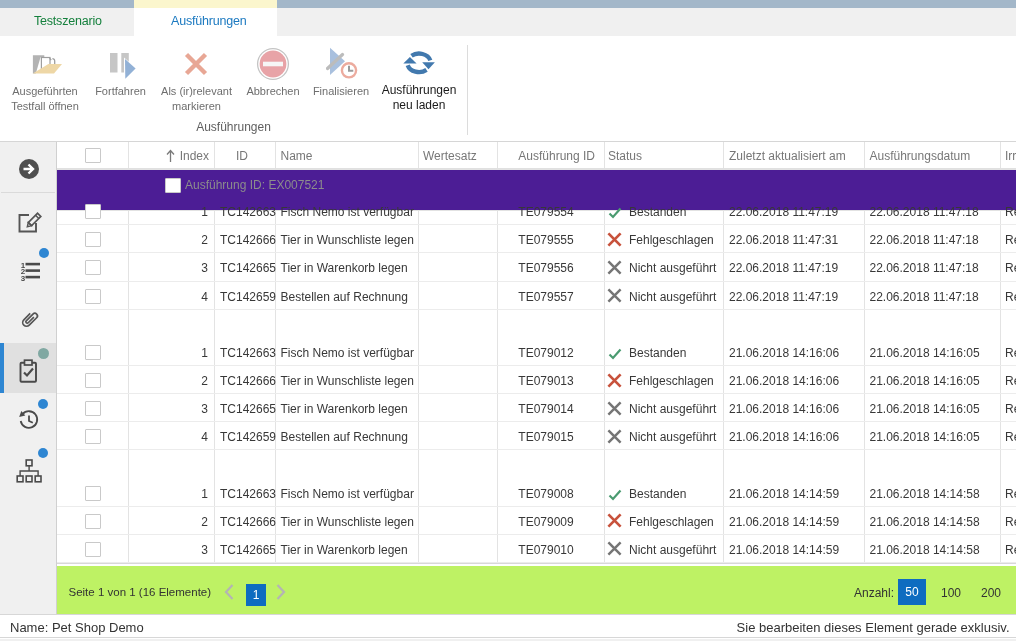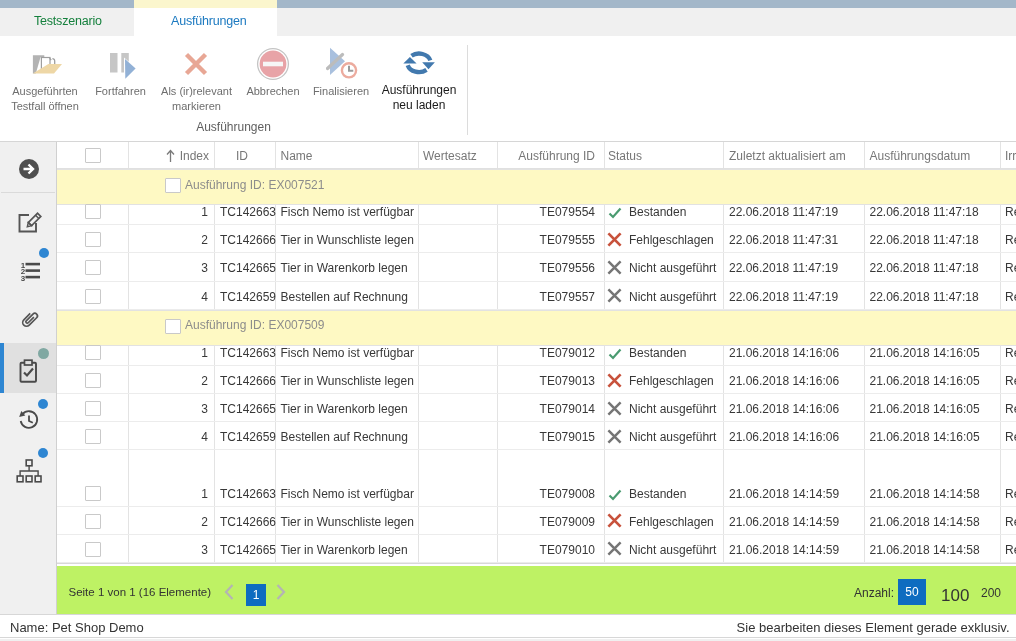--- a/index.html
+++ b/index.html
@@ -18,29 +18,29 @@
 #sidebar{position:absolute;left:0;top:142px;width:57px;height:472px;background:#f0f0f0;border-right:1px solid #d0d0d0}
 #sbsep{position:absolute;left:1px;top:50px;width:54px;height:1px;background:#dadada}
 #sbsel{position:absolute;left:0;top:201px;width:56px;height:50px;background:#e0e0e0;border-left:4px solid #2e86d2}
 .dot{position:absolute;width:10px;height:10px;border-radius:50%;background:#2e86d2}
 
 #tbl{position:absolute;left:57px;top:142px;width:959px;height:424px;background:#fff}
 .vlines{position:absolute;left:0;top:0;width:959px;height:421px}
 .vl{position:absolute;top:0;width:1px;height:421px;background:#e3e3e3}
 #thead{position:absolute;left:0;top:0;width:959px;height:27px;border-bottom:1px solid #e0e0e0;background:transparent}
 .h{position:absolute;top:7px;font-size:12px;color:#777;white-space:nowrap}
-.grow{position:absolute;left:0;width:959px;height:36px;background:#fef9c3;border-top:1px solid #e2e2e2;border-bottom:1px solid #e2e2e2}
+.grow{position:absolute;left:0;width:959px;height:42px;background:#4c1d95;border-top:1px solid #e2e2e2;border-bottom:1px solid #e2e2e2}
 .gt{position:absolute;left:128px;top:7.5px;font-size:12px;color:#8c8c8c}
 .drow{position:absolute;left:0;width:959px;height:28.2px;border-bottom:1px solid #ececec}
 .c{position:absolute;top:8px;font-size:12px;color:#383838;white-space:nowrap}
 .cb{position:absolute;width:16px;height:15px;background:#fff;border:1px solid #c9c9c9;border-radius:1px}
 .ridx{left:71px;width:80px;text-align:right}
 .cid{left:163px}
 .cname{left:223.5px}
-.cte{left:440px;width:98px;text-align:right}
+.cte{left:440px;width:98px;text-align:center}
 .cst{left:572px}
 .cd1{left:672px}
 .cd2{left:812.5px}
 .cr{left:948px}
 
 #pager{position:absolute;left:57px;top:566px;width:959px;height:48px;background:#bef264}
 
 #status{position:absolute;left:0;top:614px;width:1016px;height:24px;background:#fff;border-top:1px solid #d7d7d7;border-bottom:1px solid #d7d7d7}
 #below{position:absolute;left:0;top:639px;width:1016px;height:2px;background:#f0f0f0}
 .st{position:absolute;top:5px;font-size:13px;color:#333}
@@ -241,24 +241,20 @@
         <span class="c cname">Bestellen auf Rechnung</span>
         <span class="c cte">TE079557</span>
         <svg width="15" height="15" viewBox="0 0 15 15" style="position:absolute;left:550px;top:6.5px">
           <path d="M1.4 1.4 L13.6 13.6 M13.6 1.4 L1.4 13.6" fill="none" stroke="#757575" stroke-width="2.5"></path>
         </svg>
         <span class="c cst">Nicht ausgeführt</span>
         <span class="c cd1">22.06.2018 11:47:19</span>
         <span class="c cd2">22.06.2018 11:47:18</span>
         <span class="c cr">Relevant</span>
       </div>
-<div class="grow" style="top:167.7px">
-        <span class="cb" style="left:108px;top:8px"></span>
-        <span class="gt">Ausführung ID: EX007509</span>
-      </div>
 <div class="drow" style="top:195.9px">
         <span class="cb" style="left:28px;top:7px"></span>
         <span class="c ridx">1</span>
         <span class="c cid">TC142663</span>
         <span class="c cname">Fisch Nemo ist verfügbar</span>
         <span class="c cte">TE079012</span>
         <svg width="14" height="12" viewBox="0 0 14 12" style="position:absolute;left:551px;top:10px">
           <path d="M1.5 6.5 L5 10 L12.5 1.5" fill="none" stroke="#4a9b70" stroke-width="2.2"></path>
         </svg>
         <span class="c cst">Bestanden</span>
@@ -358,21 +354,21 @@
   <span style="position:absolute;left:11.5px;top:19.5px;font-size:11.5px;color:#333">Seite 1 von 1 (16 Elemente)</span>
   <svg width="12" height="18" viewBox="0 0 12 18" style="position:absolute;left:166px;top:17px">
         <path d="M9.5 2 L3 9 L9.5 16" fill="none" stroke="#b4b4b4" stroke-width="2.2"></path>
       </svg>
   <div style="position:absolute;left:189px;top:18px;width:20px;height:22px;background:#0e6cc0;color:#fff;font-size:12px;text-align:center;line-height:22px">1</div>
   <svg width="12" height="18" viewBox="0 0 12 18" style="position:absolute;left:218px;top:17px">
         <path d="M2.5 2 L9 9 L2.5 16" fill="none" stroke="#b4b4b4" stroke-width="2.2"></path>
       </svg>
   <span style="position:absolute;left:797px;top:20px;font-size:12px;color:#333">Anzahl:</span>
   <div style="position:absolute;left:841px;top:13px;width:28px;height:26px;background:#0e6cc0;color:#fff;font-size:12px;text-align:center;line-height:26px">50</div>
-  <span style="position:absolute;left:884px;top:20px;font-size:17px;color:#333">100</span>
+  <span style="position:absolute;left:884px;top:20px;font-size:12px;color:#333">100</span>
   <span style="position:absolute;left:924px;top:20px;font-size:12px;color:#333">200</span>
 </div>
 
 <div id="status">
   <span class="st" style="left:10px">Name: Pet Shop Demo</span>
   <span class="st" style="right:6.5px">Sie bearbeiten dieses Element gerade exklusiv.</span>
 </div>
 <div id="below"></div>
 </div>
 </body></html>

